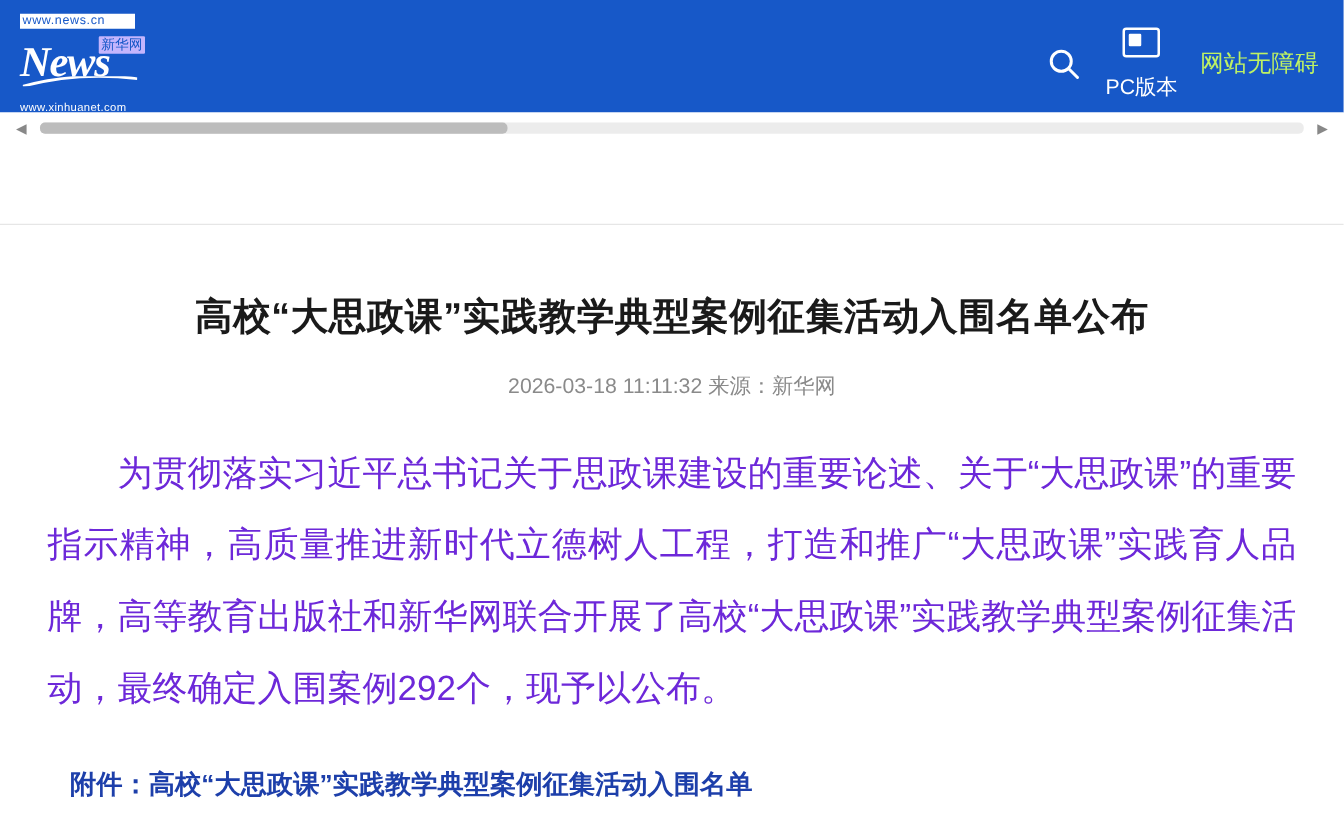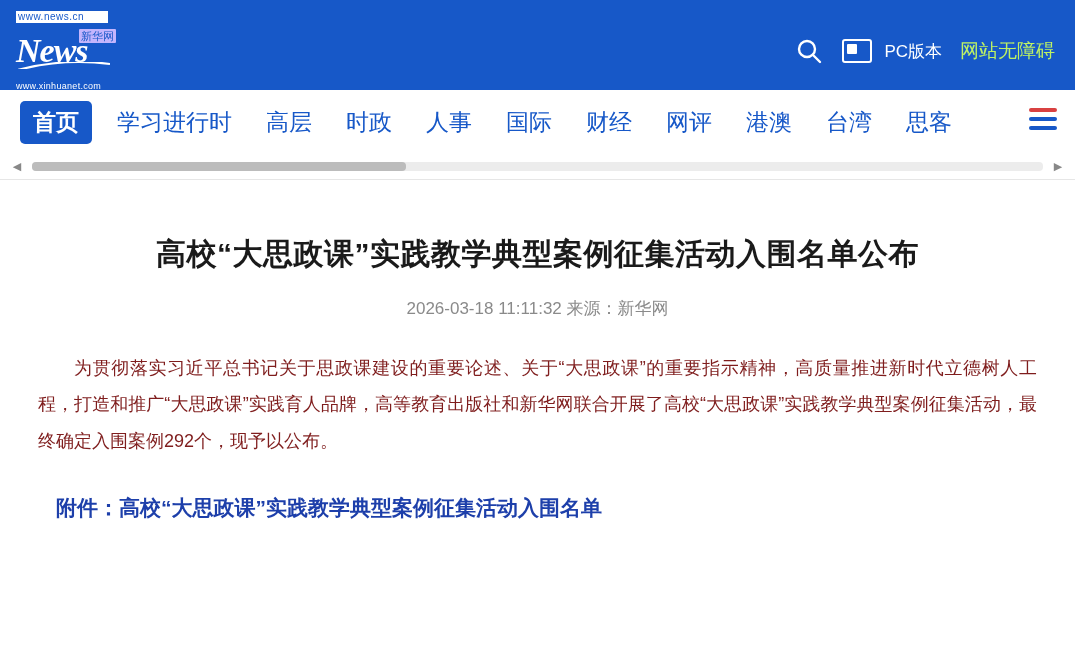--- a/index.html
+++ b/index.html
@@ -99,20 +99,21 @@
     justify-content: center;
     cursor: pointer;
   }
   .pc-version {
     display: flex;
     align-items: center;
     gap: 12px;
     font-size: 17px;
     color: #ffffff;
     cursor: pointer;
+    flex-direction: column;
   }
   .monitor-icon {
     display: inline-block;
     width: 26px;
     height: 20px;
     border: 2px solid #ffffff;
     border-radius: 3px;
     background: #1758c8;
     position: relative;
   }
@@ -237,23 +238,23 @@
     margin-top: 28px;
   }
   .meta {
     text-align: center;
     font-size: 17px;
     color: #8a8a8a;
     margin-top: 22px;
   }
   .body-text {
     margin-top: 30px;
-    font-size: 18px;
+    font-size: 28px;
     line-height: 2.05;
-    color: #7f1d1d;
+    color: #6d28d9;
     text-align: justify;
     text-indent: 2em;
   }
   .attachment {
     margin-top: 34px;
     font-size: 21px;
     font-weight: bold;
     color: #1d3faa;
     padding-left: 18px;
     cursor: pointer;
@@ -287,38 +288,20 @@
     </div>
     <div class="pc-version">
       <span class="monitor-icon"></span>
       <span>PC版本</span>
     </div>
     <div class="accessible-link">网站无障碍</div>
   </div>
 </div>
 
 <div class="navwrap">
-  <div class="navrow">
-    <div class="nav-item active">首页</div>
-    <div class="nav-item">学习进行时</div>
-    <div class="nav-item">高层</div>
-    <div class="nav-item">时政</div>
-    <div class="nav-item">人事</div>
-    <div class="nav-item">国际</div>
-    <div class="nav-item">财经</div>
-    <div class="nav-item">网评</div>
-    <div class="nav-item">港澳</div>
-    <div class="nav-item">台湾</div>
-    <div class="nav-item">思客</div>
-    <div class="hamburger">
-      <span></span>
-        <span></span>
-        <span></span>
-    </div>
-  </div>
   <div class="scrollrow">
     <div class="scroll-arrow">◀</div>
     <div class="scroll-track">
       <div class="scroll-thumb"></div>
     </div>
     <div class="scroll-arrow">▶</div>
   </div>
 </div>
 
 <div class="article">

